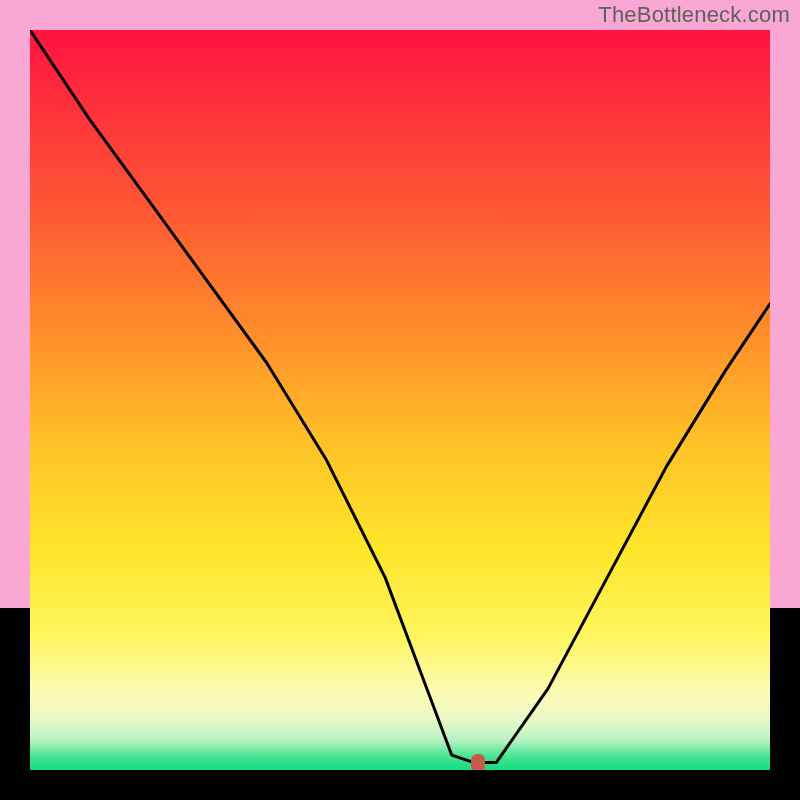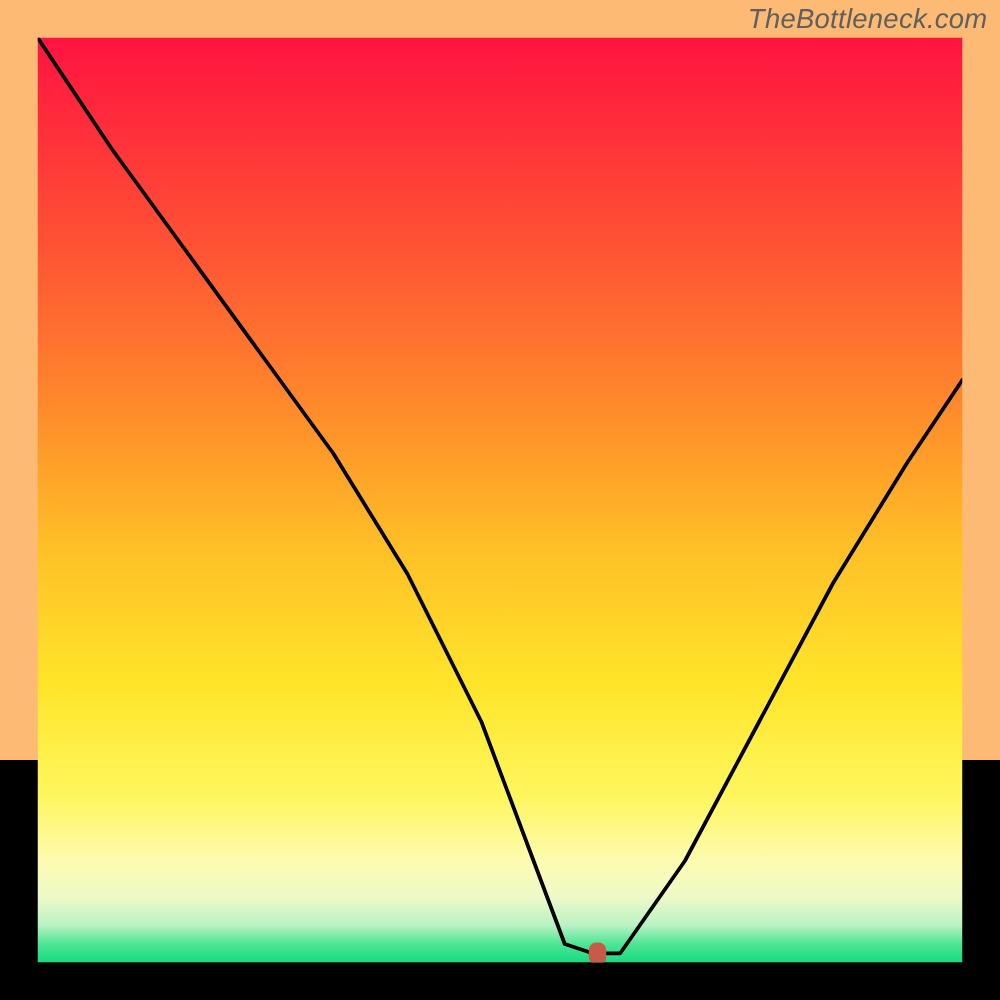--- a/index.html
+++ b/index.html
@@ -8,22 +8,21 @@
     width: 800px;
     height: 800px;
     background: #000;
     overflow: hidden;
     font-family: Arial, Helvetica, sans-serif;
   }
   .frame {
     position: relative;
     width: 800px;
     height: 608px;
-    background: #fdba74;
-    font-style: italic;
+    background: #f9a8d4;
   }
   .watermark {
     position: absolute;
     top: 2px;
     right: 10px;
     color: #5f5f5f;
     font-size: 22px;
     font-weight: 500;
     letter-spacing: 0.2px;
     z-index: 10;

